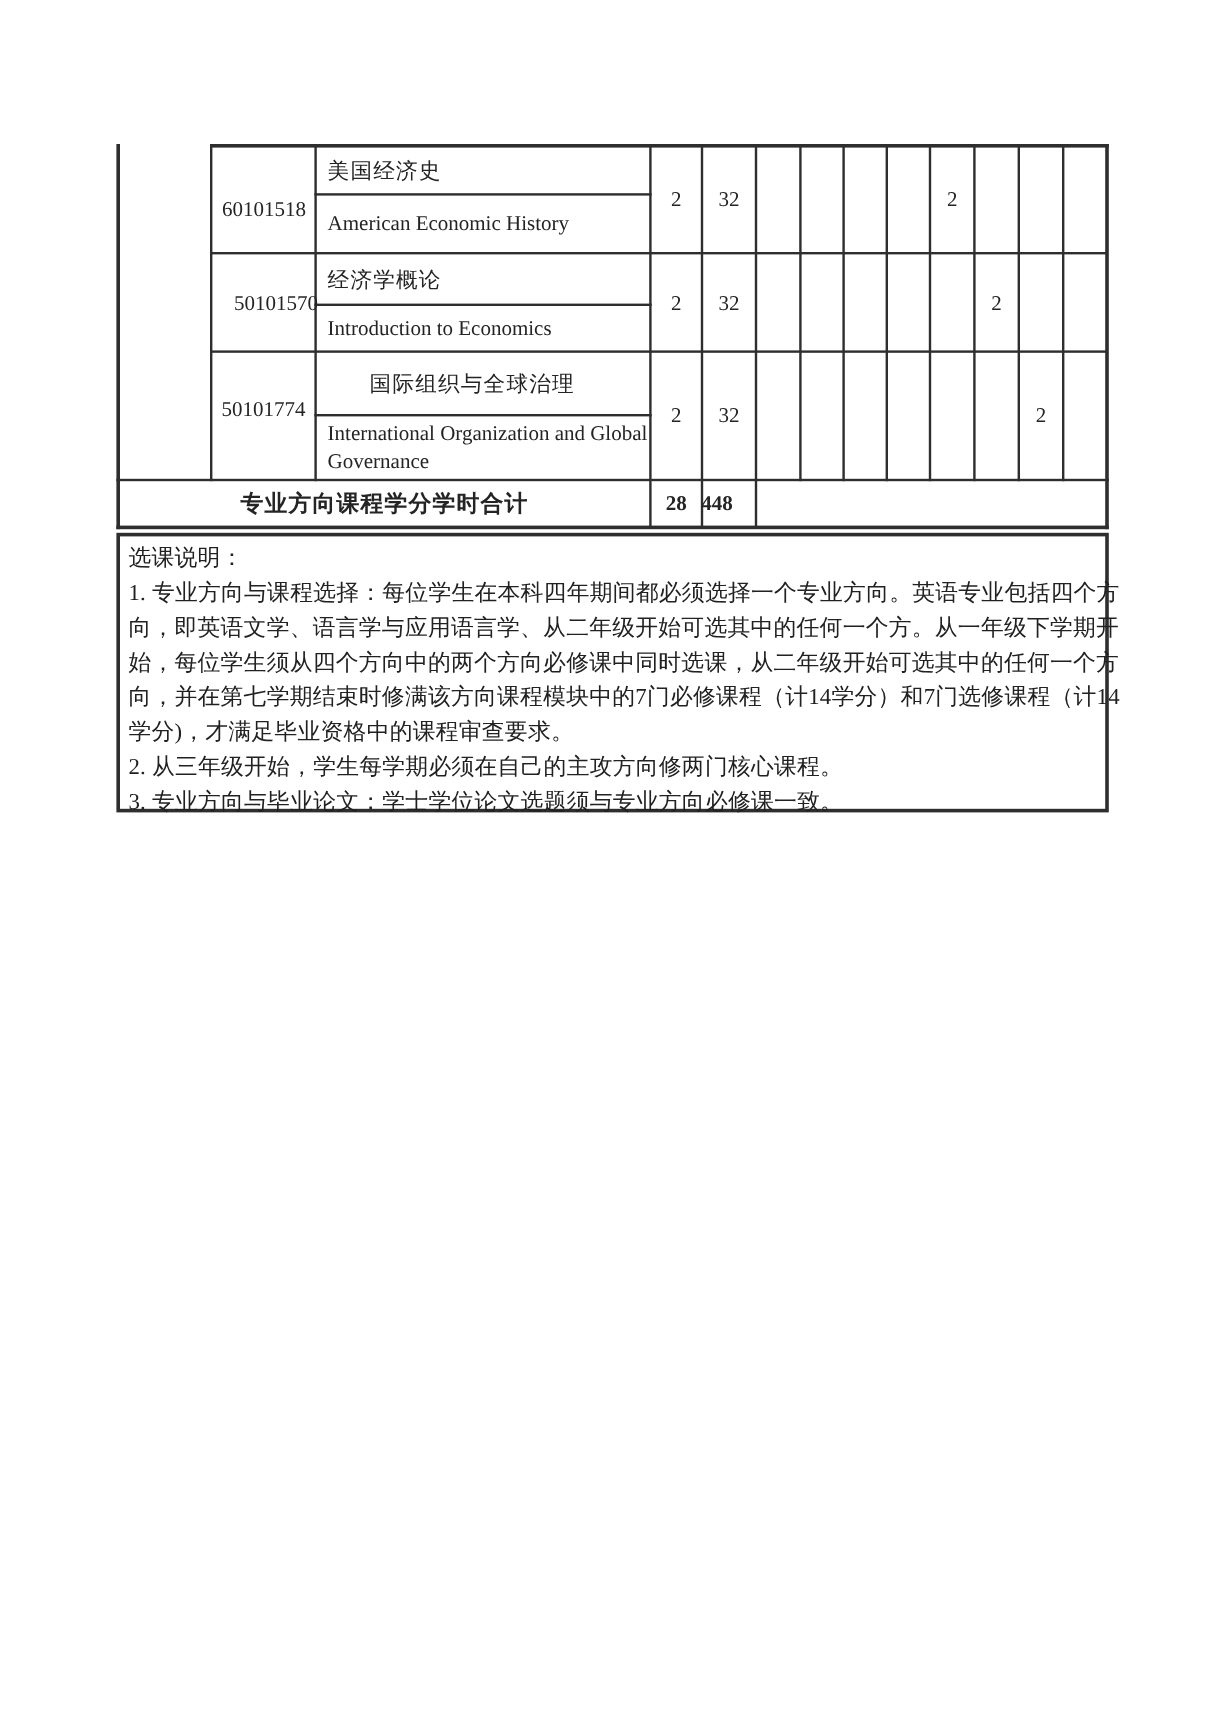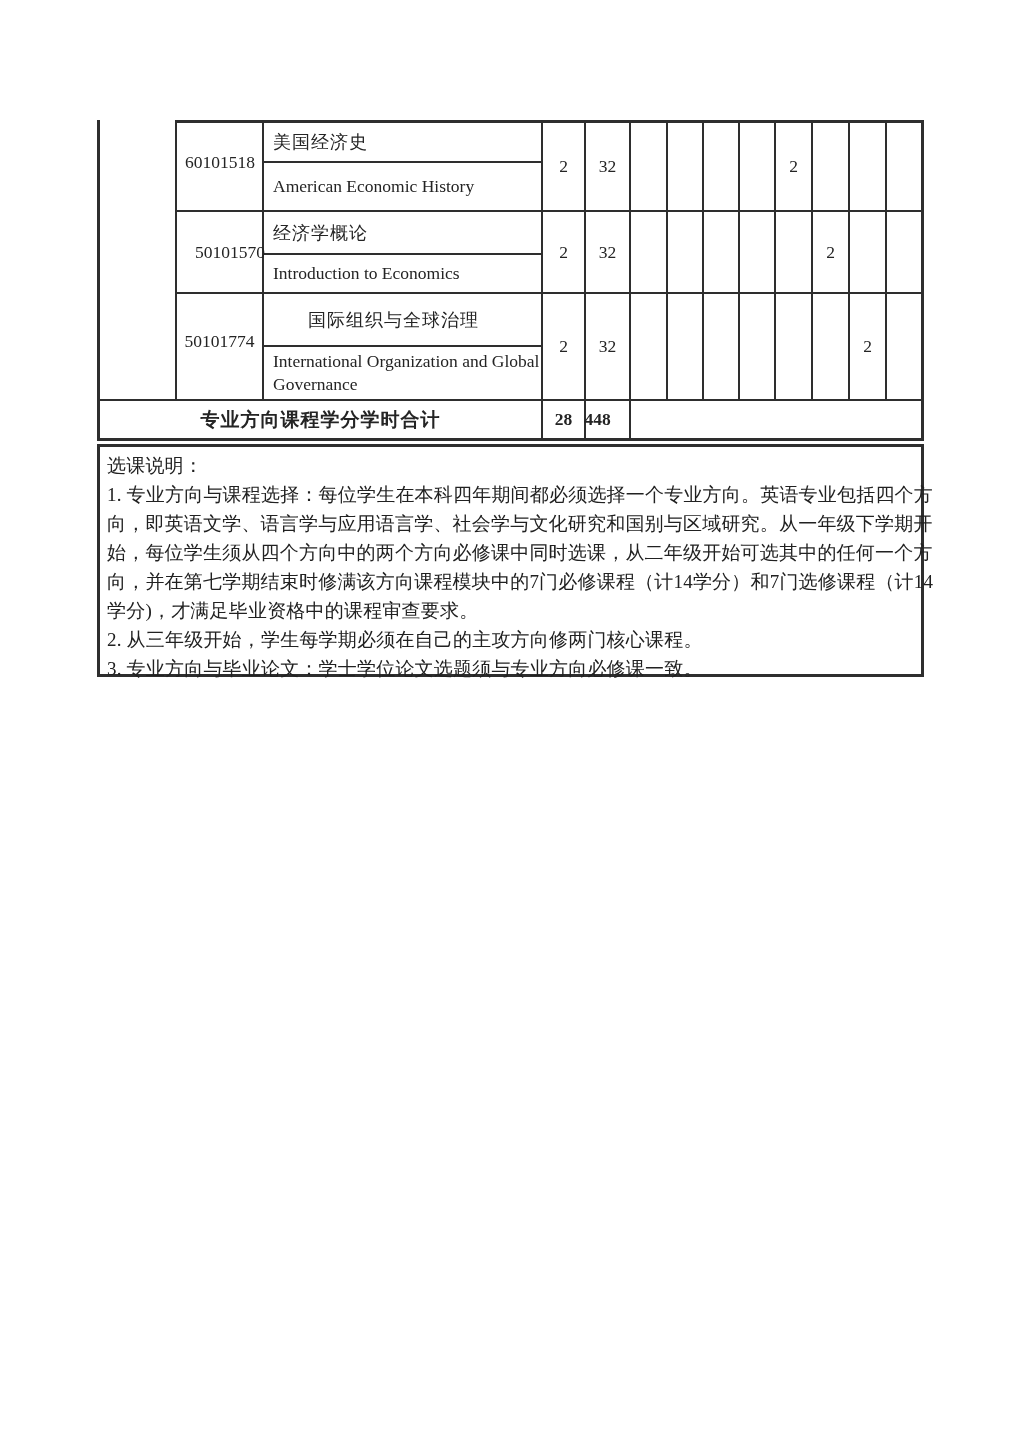--- a/index.html
+++ b/index.html
@@ -73,21 +73,21 @@
 
   <div class="ln" style="left:175px; top:120px; width:749px; height:3px;"></div>
   <div class="ln" style="left:262px; top:161px; width:281px; height:2px;"></div>
   <div class="ln" style="left:175px; top:210px; width:747px; height:2px;"></div>
   <div class="ln" style="left:262px; top:253px; width:281px; height:2px;"></div>
   <div class="ln" style="left:175px; top:292px; width:747px; height:2px;"></div>
   <div class="ln" style="left:262px; top:345px; width:281px; height:2px;"></div>
   <div class="ln" style="left:97px; top:399px; width:827px; height:2px;"></div>
   <div class="ln" style="left:97px; top:438px; width:827px; height:3px;"></div>
 
-  <div class="cell center code" style="left:177px; top:118px; width:86px; height:88px;">
+  <div class="cell center code" style="left:177px; top:130px; width:86px; height:88px;">
     <span>60101518</span>
   </div>
   <div class="cell left zh-name" style="left:264px; top:122px; width:277px; height:39px;">
     <span>美国经济史</span>
   </div>
   <div class="cell left en-name" style="left:264px; top:163px; width:277px; height:47px;">
     <span>American Economic History</span>
   </div>
   <div class="cell center num" style="left:543px; top:122px; width:41px; height:88px;">
     <span>2</span>
@@ -143,21 +143,21 @@
   <div class="cell center sum-num" style="left:543px; top:401px; width:41px; height:37px;">
     <span>28</span>
   </div>
   <div class="cell center sum-num" style="left:586px; top:401px; width:23px; height:37px;">
     <span>448</span>
   </div>
 
   <div class="notes-box">
     <div class="notes-line">选课说明：</div>
     <div class="notes-line">1. 专业方向与课程选择：每位学生在本科四年期间都必须选择一个专业方向。英语专业包括四个方</div>
-    <div class="notes-line">向，即英语文学、语言学与应用语言学、社会学与文化研究和国别与区域研究。从一年级下学期开</div>
+    <div class="notes-line">向，即英语文学、语言学与应用语言学、从二年级开始可选其中的任何一个方。从一年级下学期开</div>
     <div class="notes-line">始，每位学生须从四个方向中的两个方向必修课中同时选课，从二年级开始可选其中的任何一个方</div>
     <div class="notes-line">向，并在第七学期结束时修满该方向课程模块中的7门必修课程（计14学分）和7门选修课程（计14</div>
     <div class="notes-line">学分)，才满足毕业资格中的课程审查要求。</div>
     <div class="notes-line">2. 从三年级开始，学生每学期必须在自己的主攻方向修两门核心课程。</div>
     <div class="notes-line">3. 专业方向与毕业论文：学士学位论文选题须与专业方向必修课一致。</div>
   </div>
 
 </div>
 
 </body></html>

